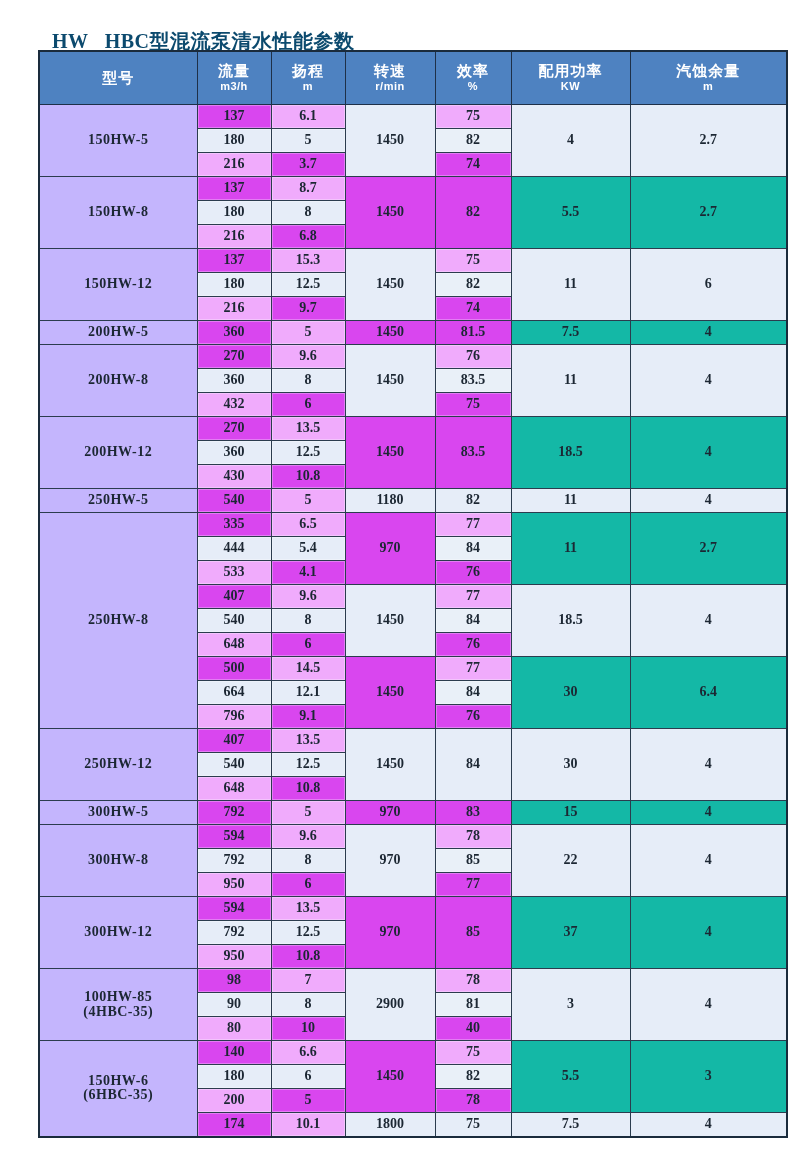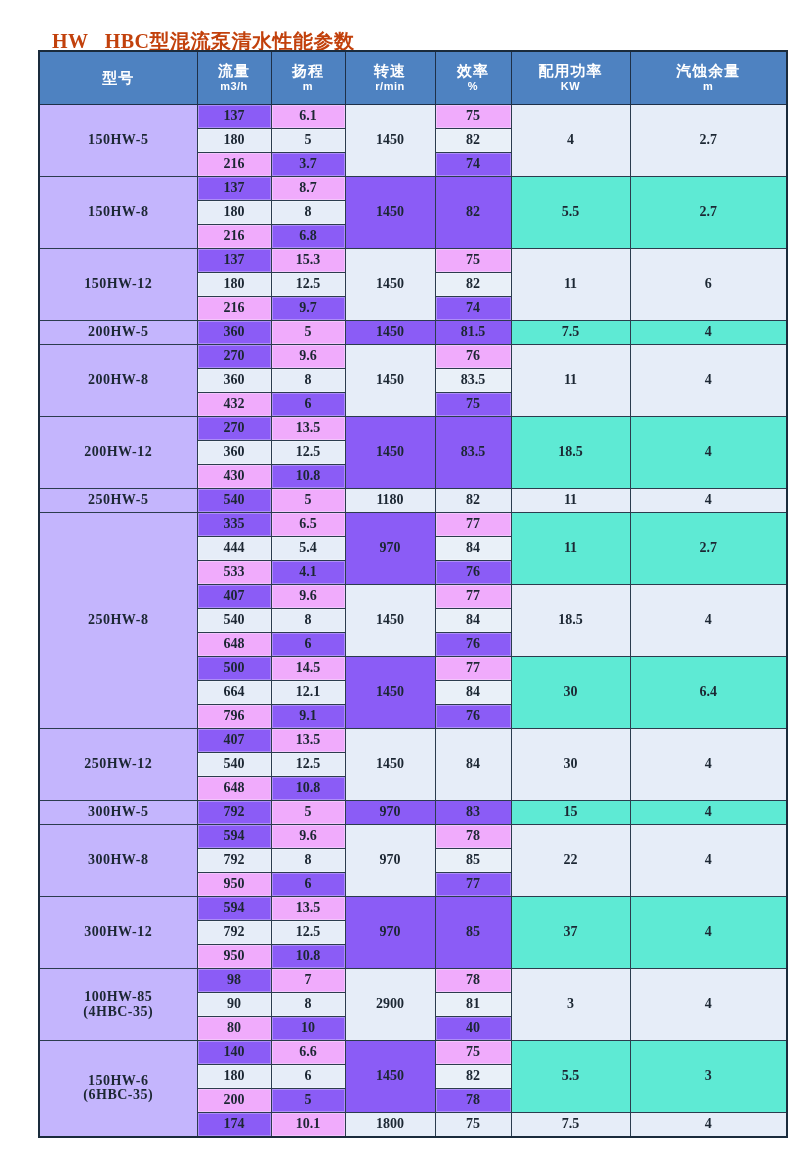--- a/index.html
+++ b/index.html
@@ -19,21 +19,21 @@
     height: 1150px;
     background: #ffffff;
   }
   #doc-title {
     position: absolute;
     left: 52px;
     top: 28px;
     font-family: "Liberation Serif", "DejaVu Serif", serif;
     font-size: 20px;
     font-weight: bold;
-    color: #c2410c;
+    color: #0c4a6e;
     letter-spacing: 0.5px;
     white-space: pre;
   }
   #perf-table {
     position: absolute;
     left: 38px;
     top: 50px;
     width: 750px;
     border-collapse: collapse;
     table-layout: fixed;
@@ -79,24 +79,24 @@
     background: #c4b5fd;
     color: #ffffff;
     font-family: "Liberation Sans", "DejaVu Sans", sans-serif;
     font-size: 13px;
     font-weight: bold;
     letter-spacing: 0.5px;
     border: 1px solid #1e3048;
   }
   td.model .mline { display: block; }
   
-  td.s0 { background: #8b5cf6; }
+  td.s0 { background: #d946ef; }
   td.s1 { background: #f0abfc; }
   td.s3 { background: #e6edf8; }
-  td.s4 { background: #5eead4; }
+  td.s4 { background: #14b8a6; }
   td.s6 { background: #e9f0f8; }
   
   td.boxed {
     box-shadow: inset 0 0 0 1px rgba(255,255,255,0.30);
   }
   col.c-model { width: 158px; }
   col.c-q     { width: 74px; }
   col.c-h     { width: 74px; }
   col.c-n     { width: 90px; }
   col.c-e     { width: 76px; }

